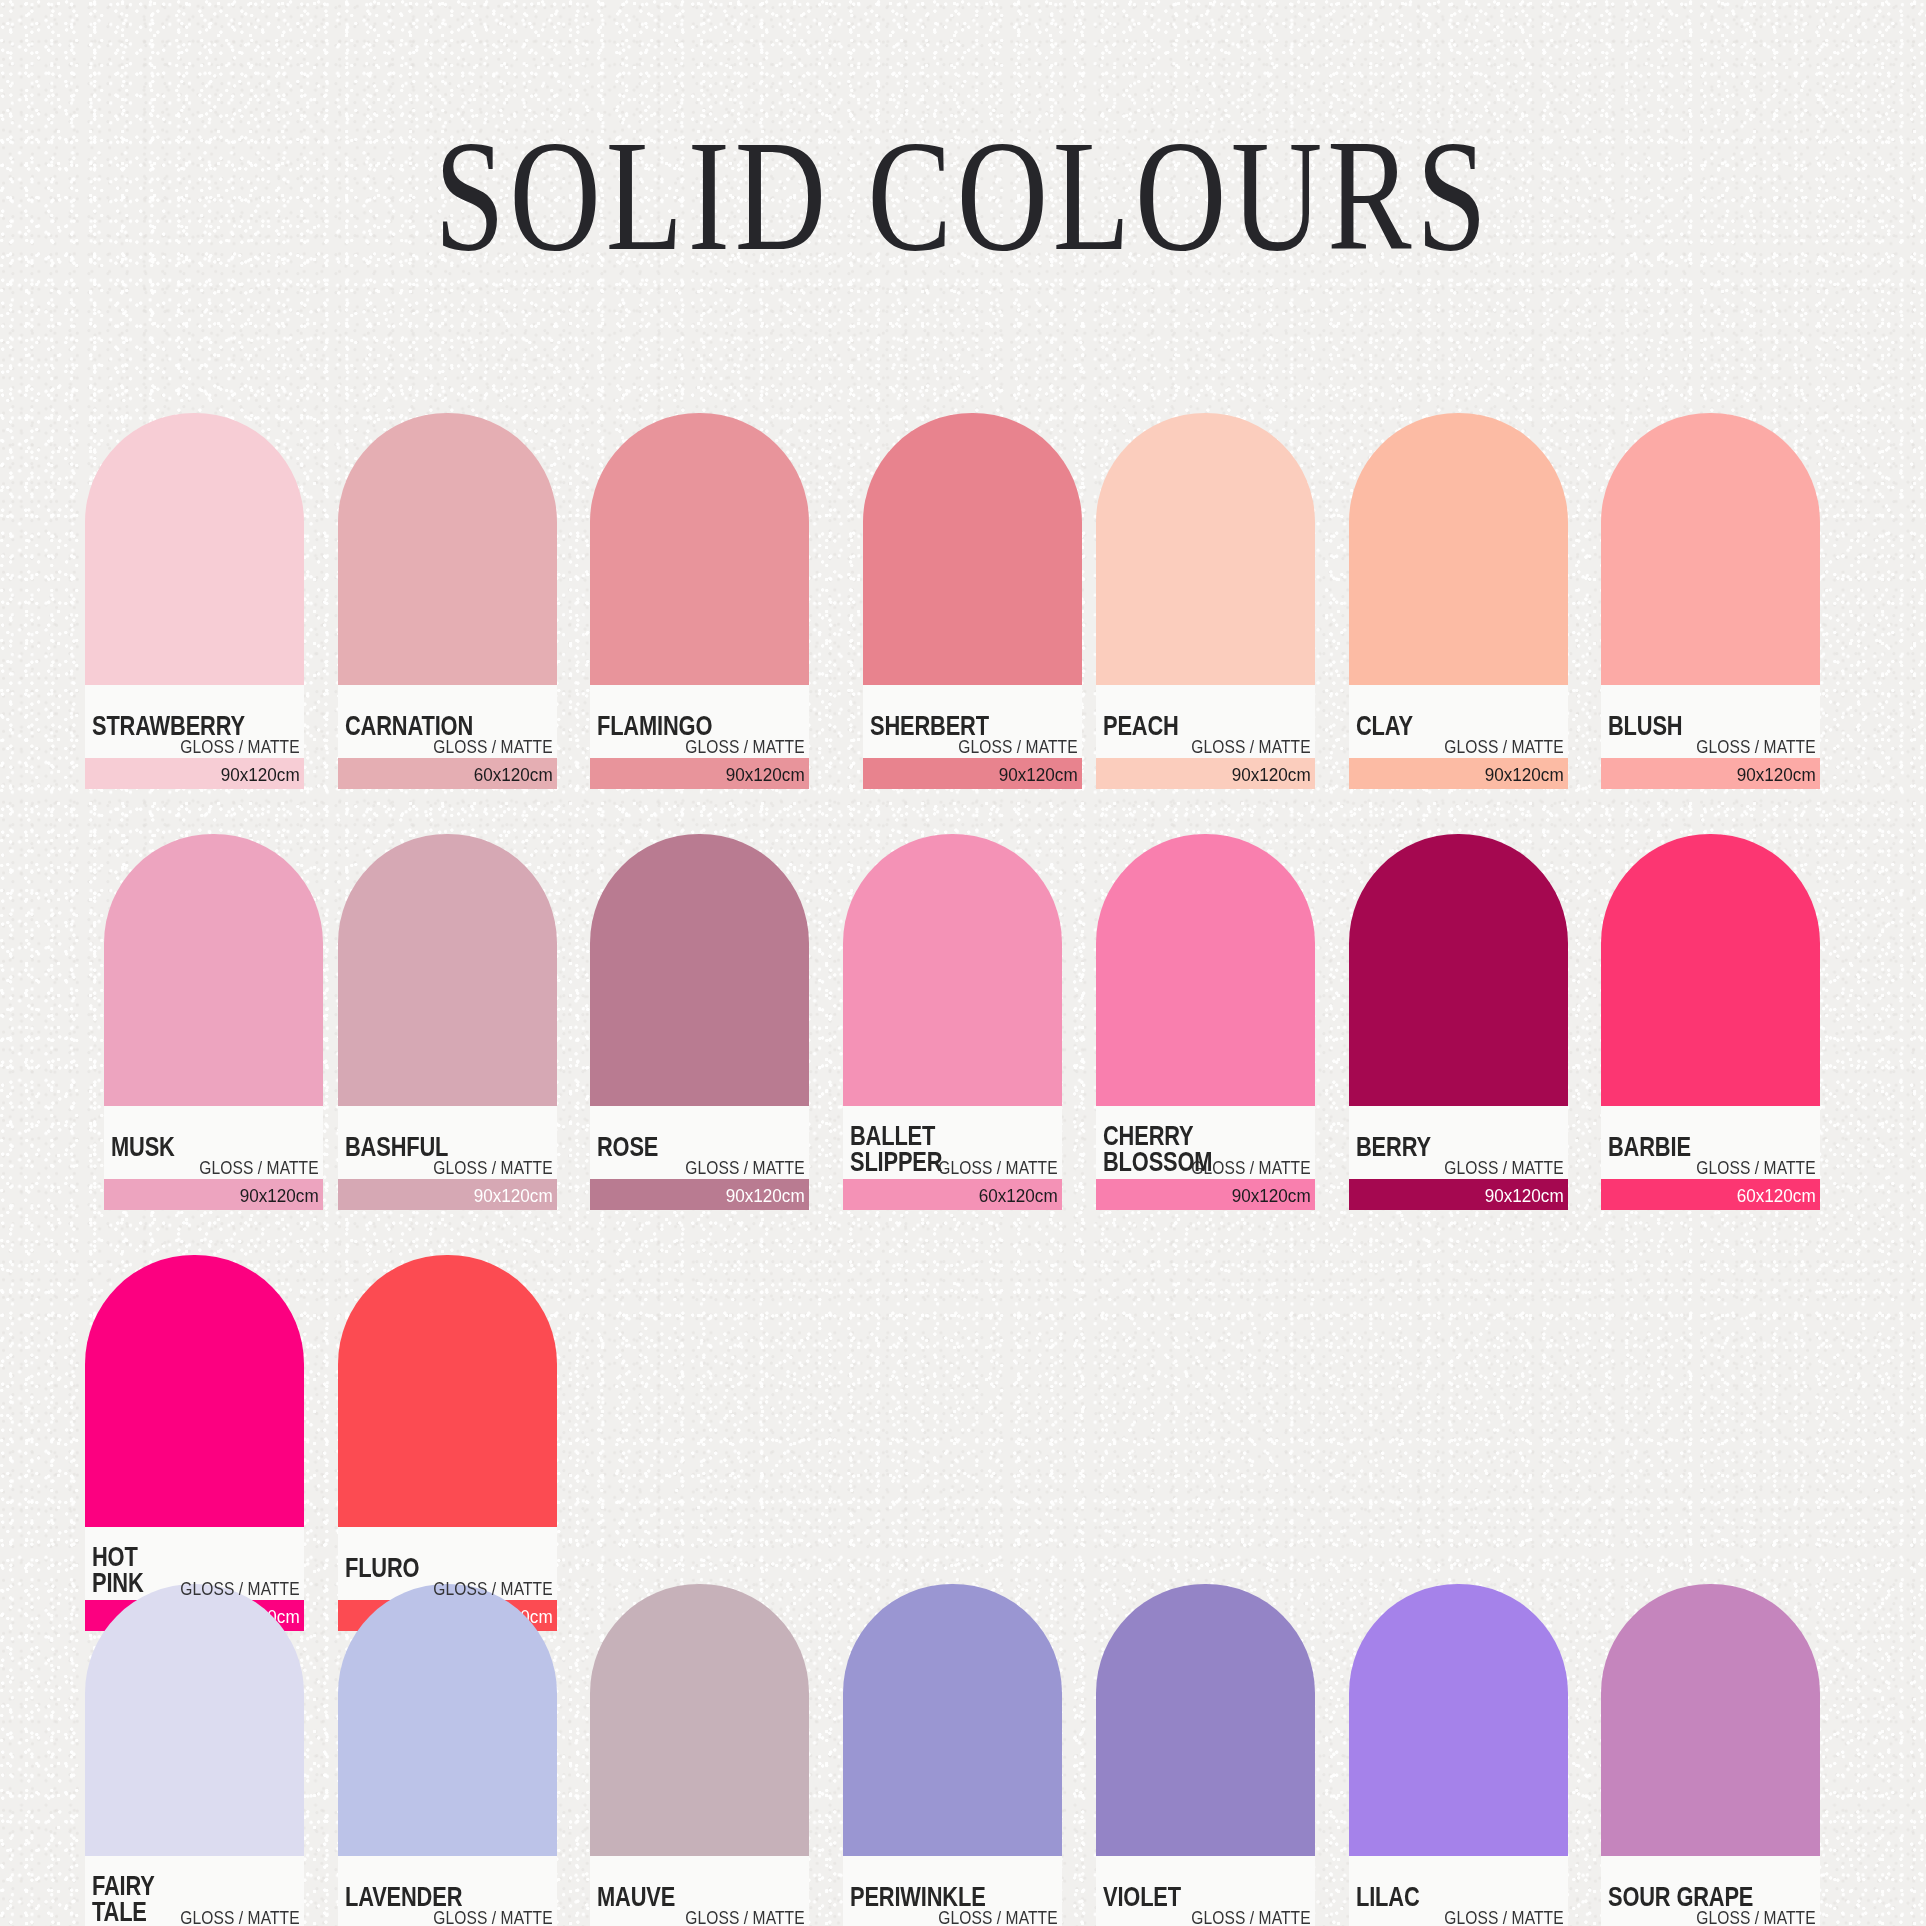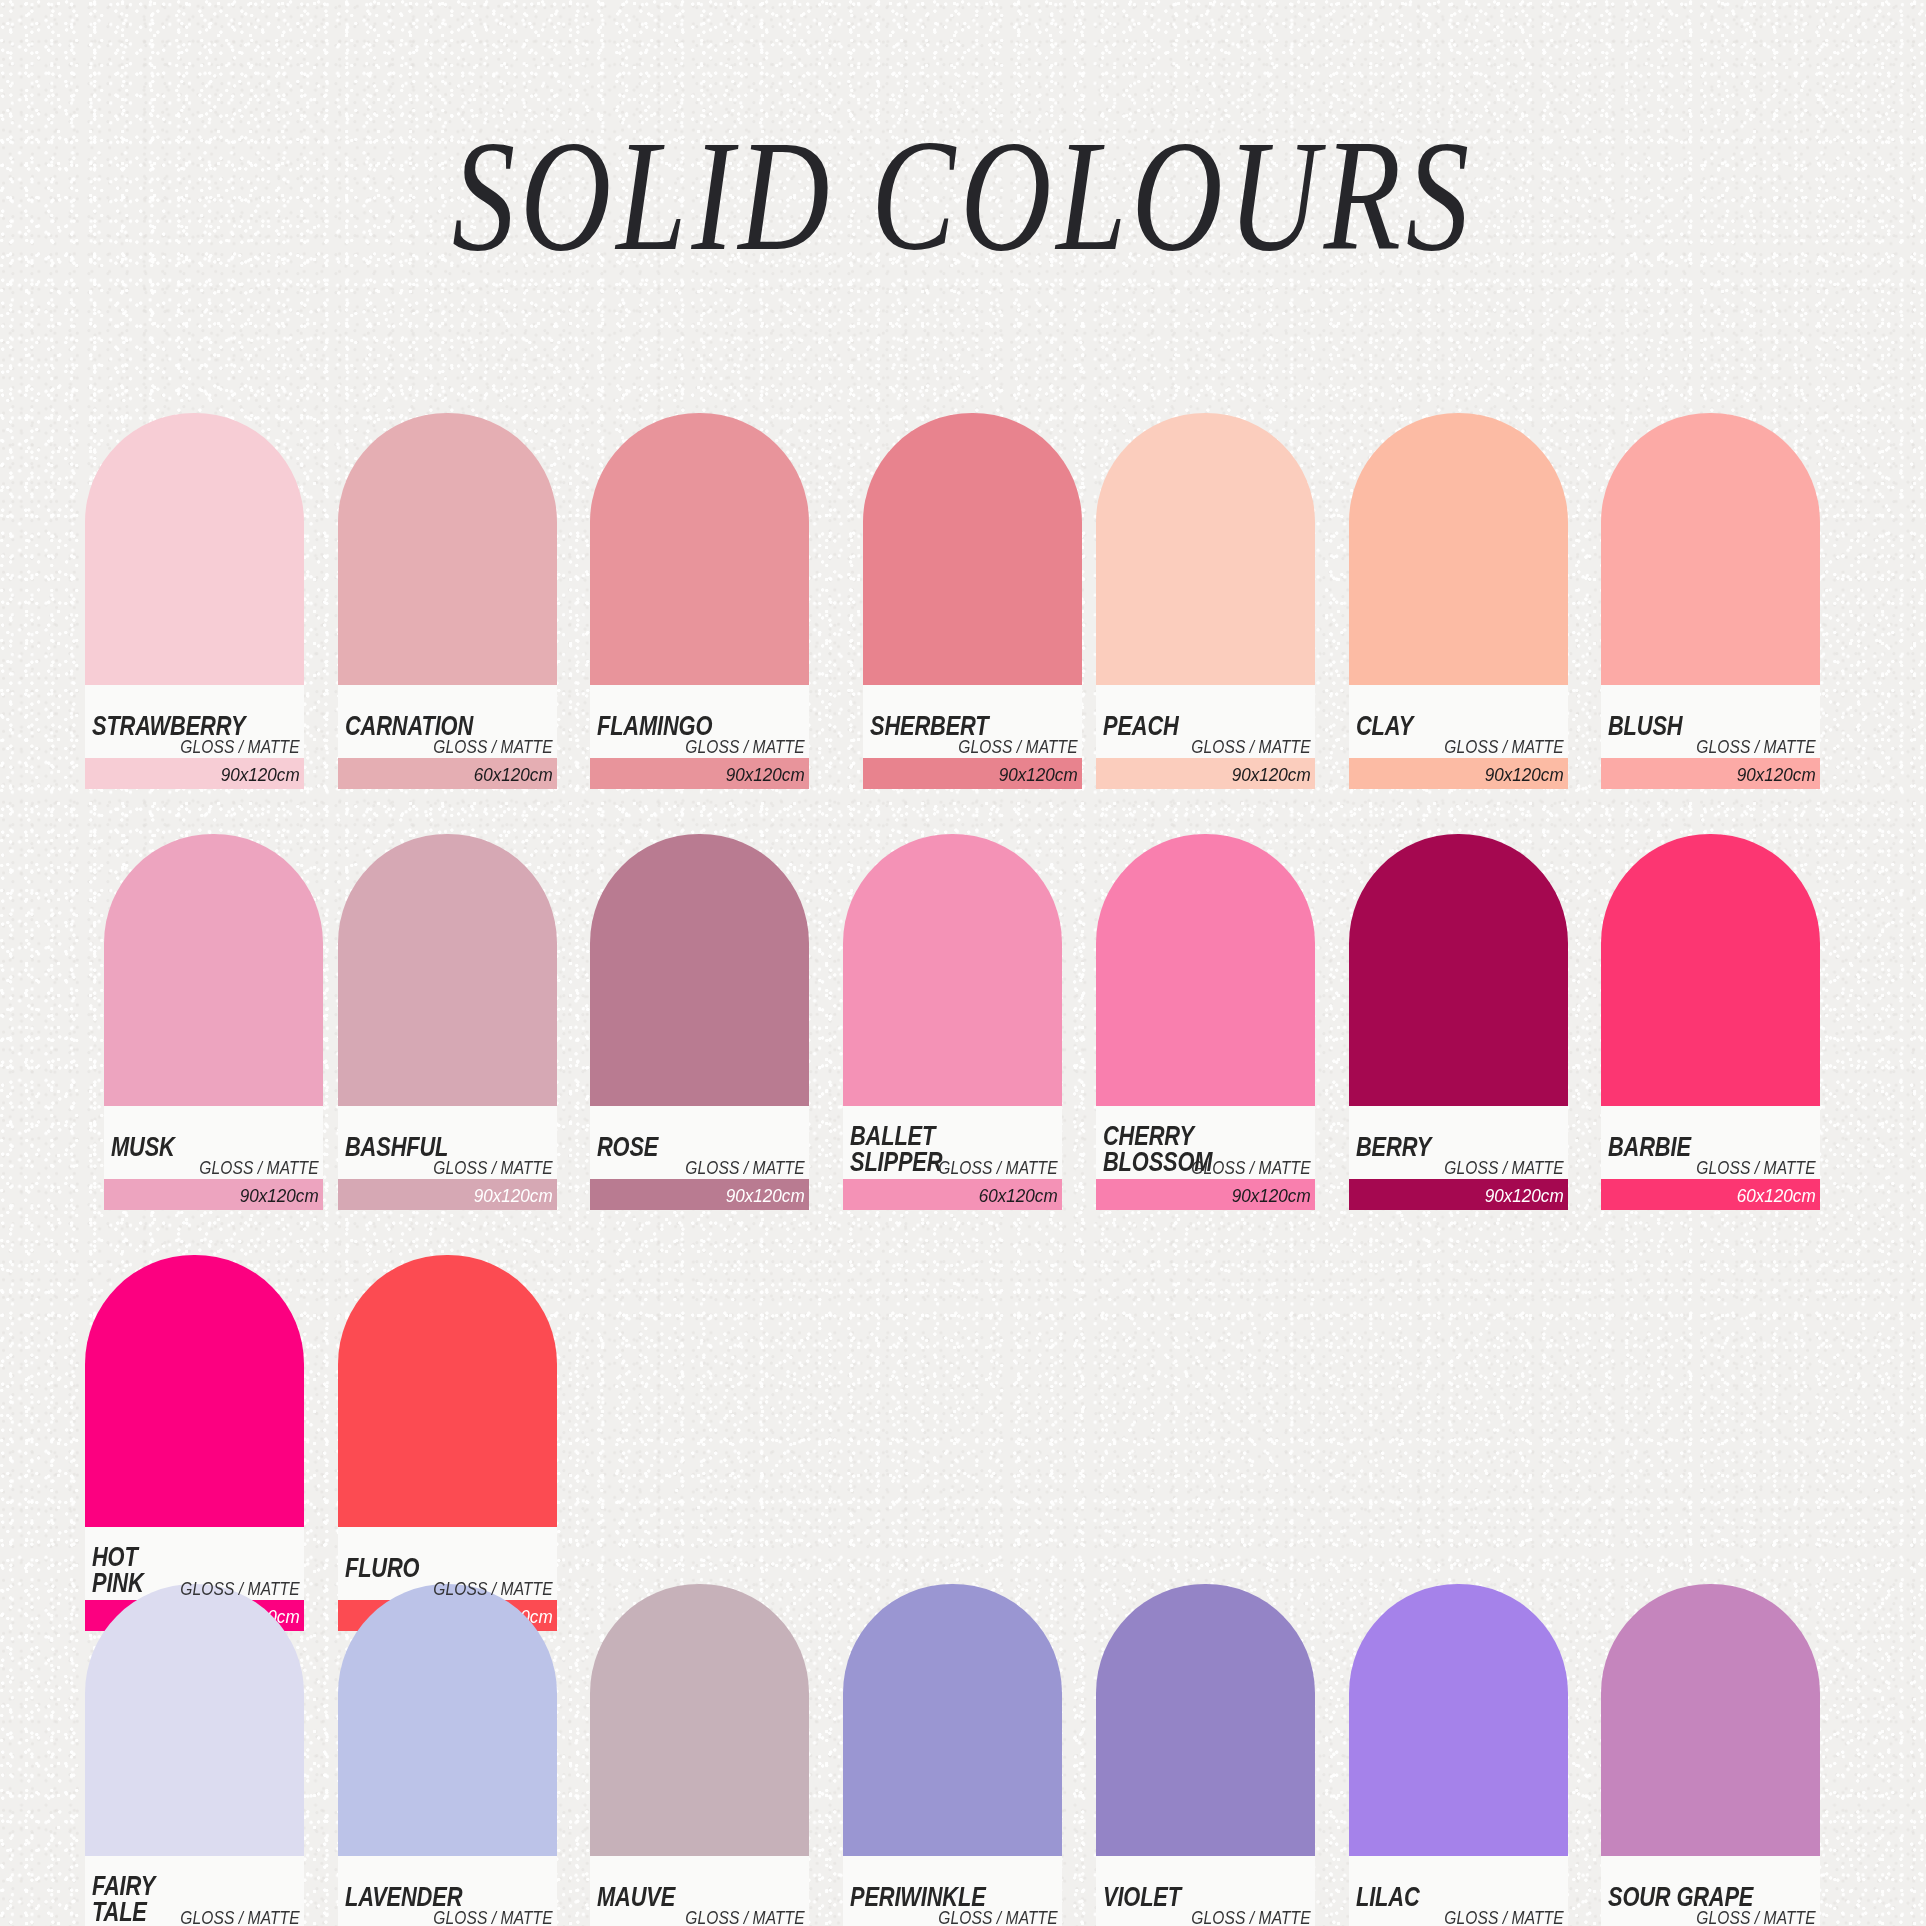--- a/index.html
+++ b/index.html
@@ -39,21 +39,20 @@
     background-size: 23px 23px, 28px 28px, 19.7px 19.7px, 32px 32px,
                      25px 25px, 29px 29px, 21px 21px, 26.5px 26.5px, 31px 31px,
                      17.7px 17.7px, 22.4px 22.4px, 19px 19px, 24.5px 24.5px;
     opacity: 1;
   }
   #page-root {
     position: relative;
     z-index: 1;
     width: 1926px;
     height: 1926px;
-    font-style: italic;
   }
 
   
   #title {
     position: absolute;
     top: 117px;
     left: 0;
     width: 1926px;
     text-align: center;
     font-family: "Liberation Serif", "DejaVu Serif", serif;

